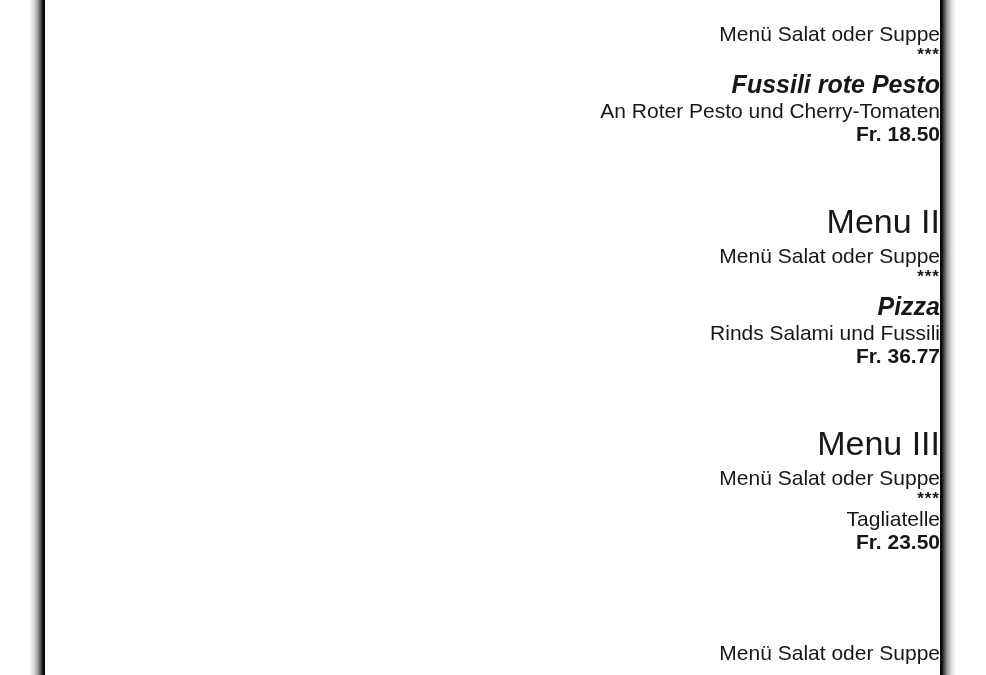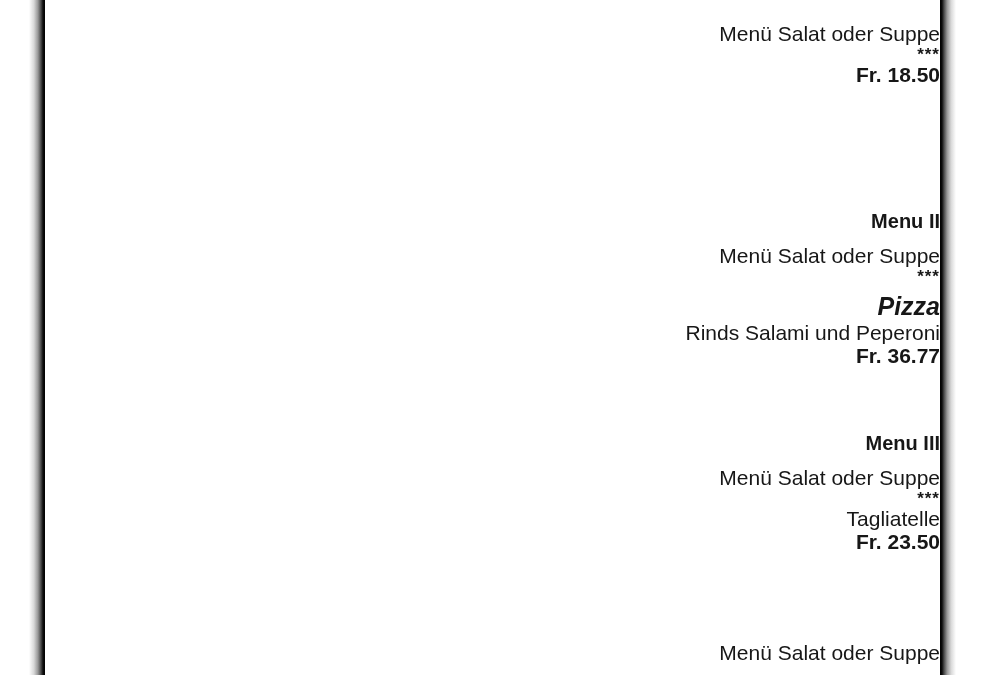--- a/index.html
+++ b/index.html
@@ -46,22 +46,22 @@
   .menu-section {
     position: absolute;
     left: 0;
     width: 100%;
   }
   .s1 { top: 2px; }
   .s2 { top: 186px; }
   .s3 { top: 408px; }
   .s4 { top: 621px; }
   .heading {
-    font-size: 20px;
-    font-weight: bold;
+    font-size: 34px;
+    font-weight: normal;
     line-height: 32px;
     margin: 0 0 6px 0;
   }
   .subtitle {
     font-size: 21px;
     line-height: 26px;
   }
   .stars {
     font-size: 17px;
     font-weight: bold;
@@ -89,29 +89,31 @@
 <body>
 
 <div class="frame-left"></div>
 <div class="frame-right"></div>
 
 <div class="content">
 
   <div class="menu-section s1">
     <div class="subtitle">Menü Salat oder Suppe</div>
     <div class="stars">***</div>
+    <div class="dish">Fussili rote Pesto</div>
+    <div class="desc">An Roter Pesto und Cherry-Tomaten</div>
     <div class="price">Fr. 18.50</div>
   </div>
 
   <div class="menu-section s2">
     <div class="heading">Menu II</div>
     <div class="subtitle">Menü Salat oder Suppe</div>
     <div class="stars">***</div>
     <div class="dish">Pizza</div>
-    <div class="desc">Rinds Salami und Peperoni</div>
+    <div class="desc">Rinds Salami und Fussili</div>
     <div class="price">Fr. 36.77</div>
   </div>
 
   <div class="menu-section s3">
     <div class="heading">Menu III</div>
     <div class="subtitle">Menü Salat oder Suppe</div>
     <div class="stars">***</div>
     <div class="desc">Tagliatelle</div>
     <div class="price">Fr. 23.50</div>
   </div>

